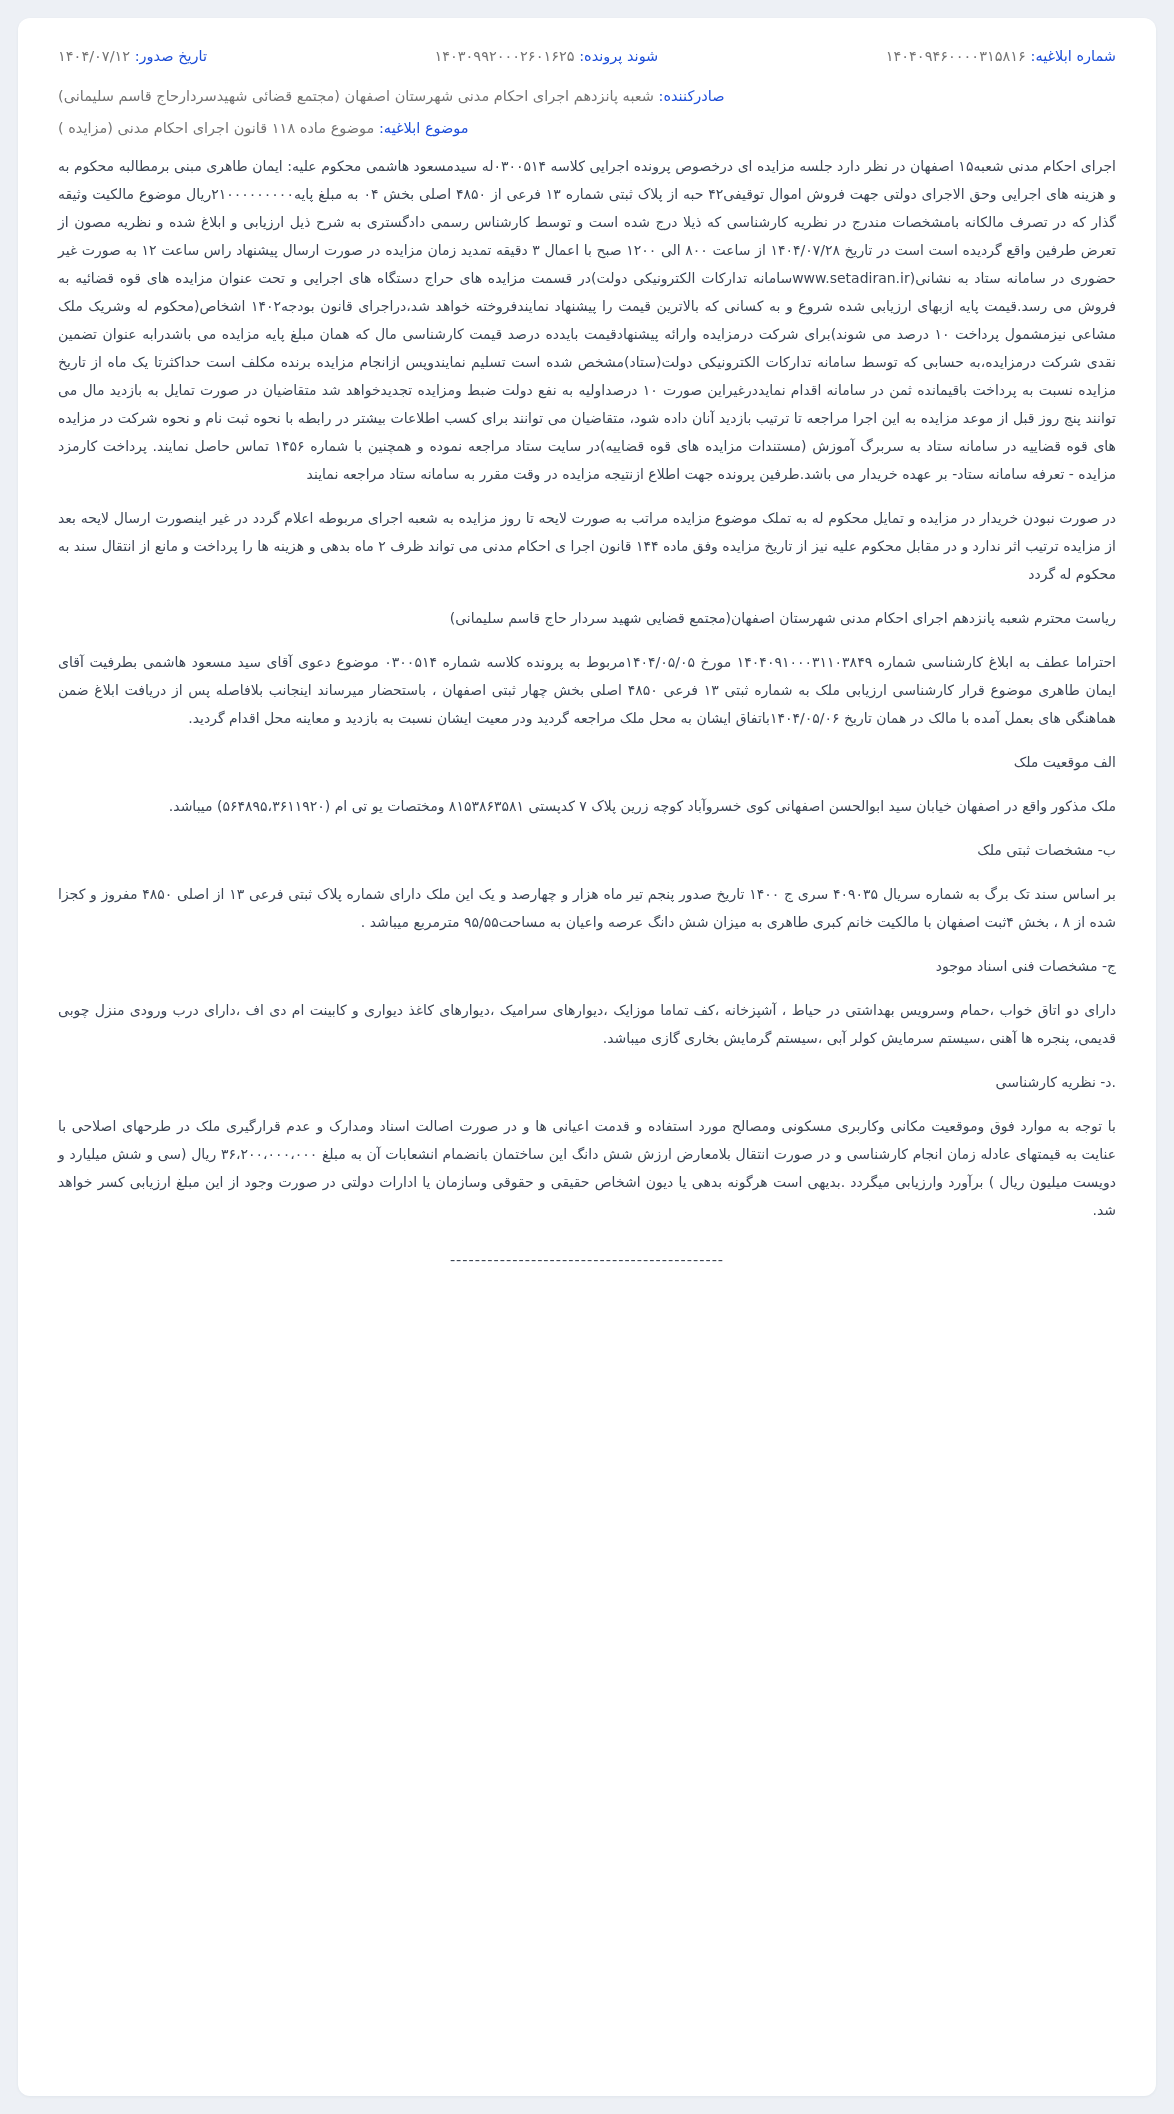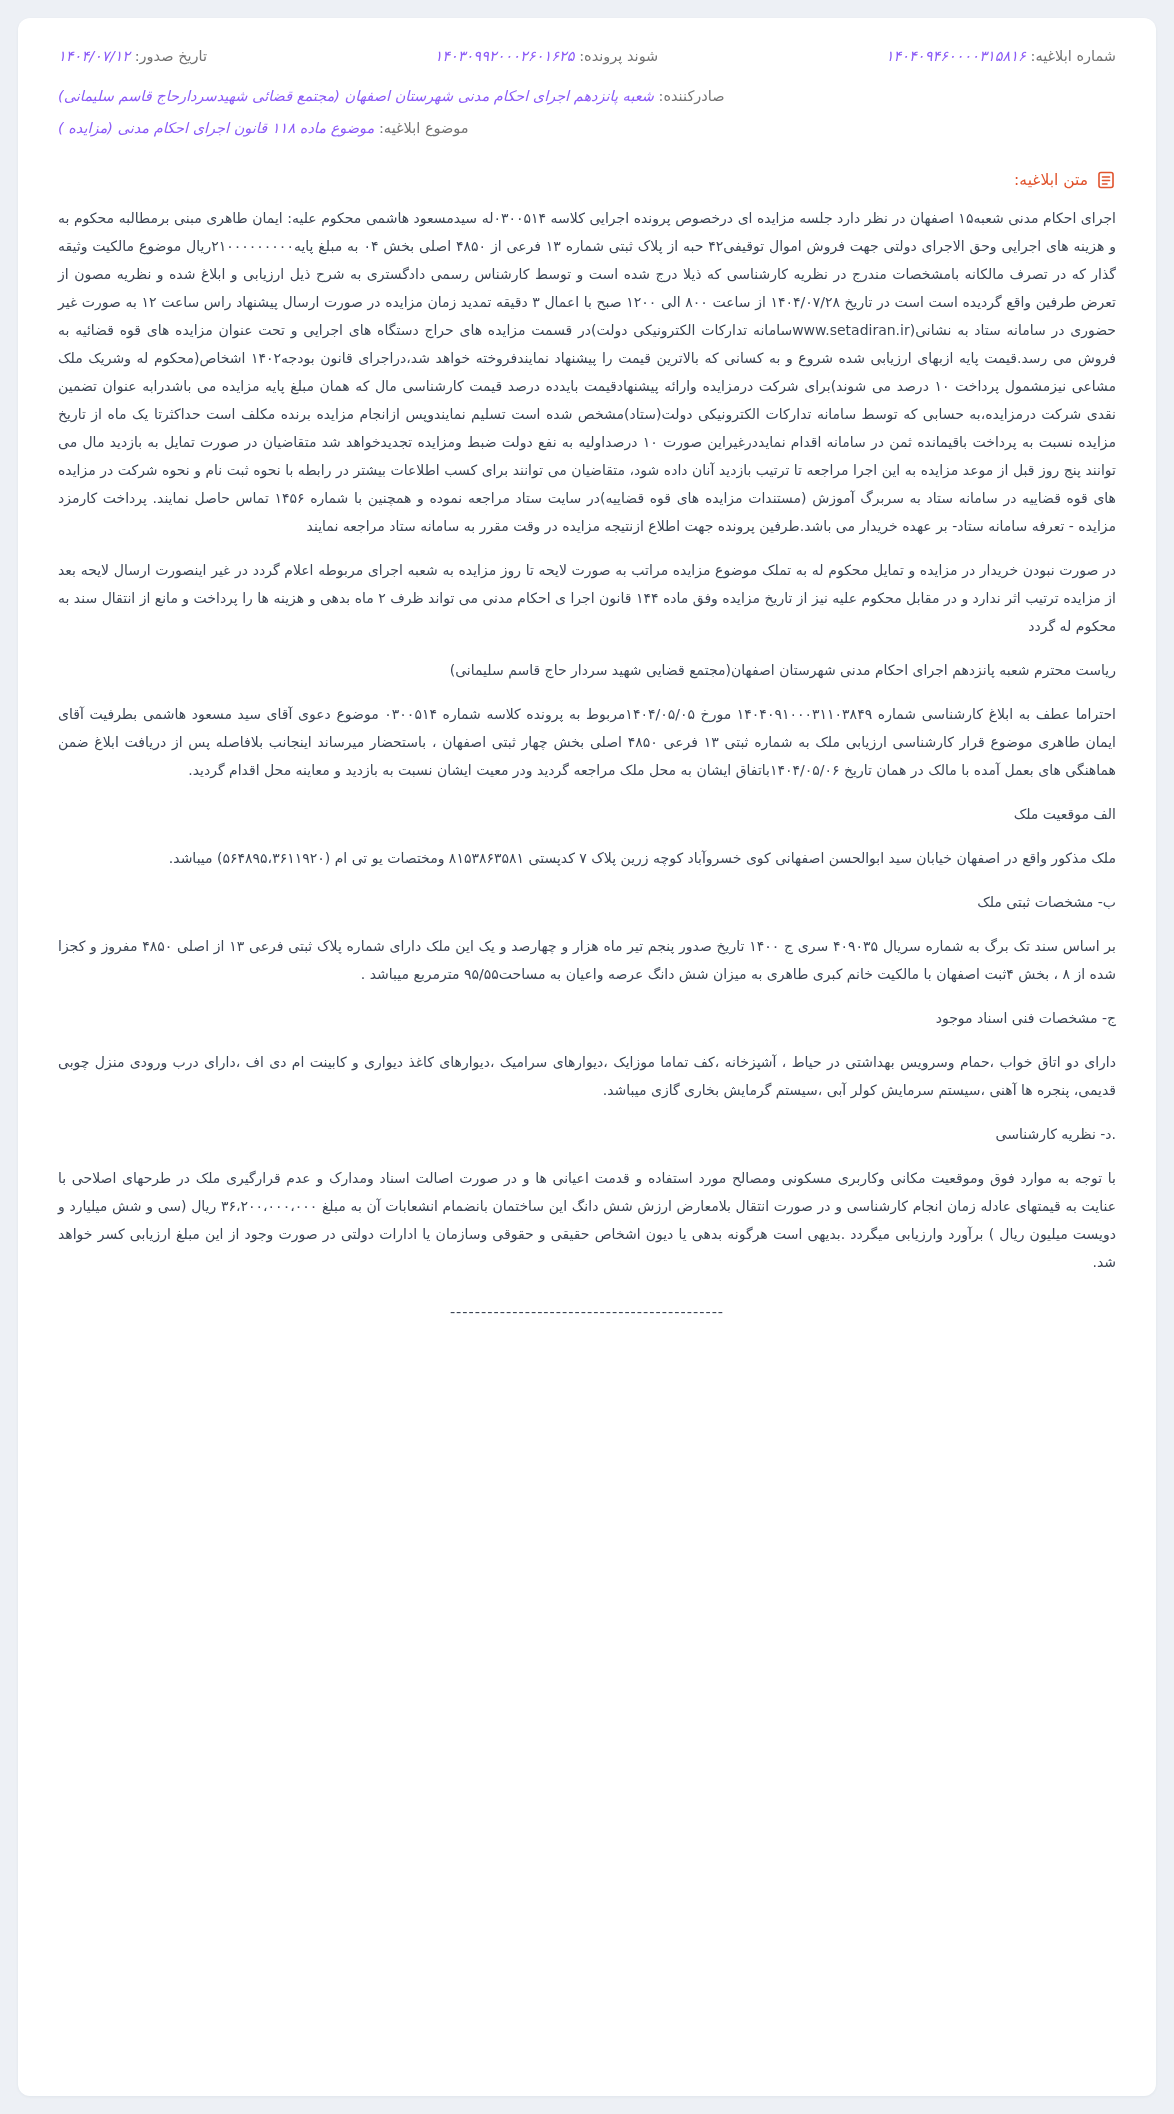--- a/index.html
+++ b/index.html
@@ -28,22 +28,22 @@
     justify-content: space-between;
     align-items: baseline;
     font-size: 14.5px;
     margin-bottom: 24px;
   }
   .meta-center {
     text-align: left;
     font-size: 14.5px;
     margin-bottom: 16px;
   }
-  .label { color: #737373; }
-  .value { color: #8b5cf6; font-style: italic; }
+  .label { color: #1d4ed8; }
+  .value { color: #737373; }
   .body-header {
     display: flex;
     align-items: center;
     gap: 8px;
     margin: 34px 0 14px 0;
     color: #e0532d;
     font-size: 15.5px;
   }
   .body-header .icon { display: inline-flex; }
   .paragraphs { margin-top: 4px; }
@@ -88,31 +88,20 @@
     <div class="meta-center">
       <span class="label">صادرکننده:</span>
       <span class="value">شعبه پانزدهم اجرای احکام مدنی شهرستان اصفهان (مجتمع قضائی شهیدسردارحاج قاسم سلیمانی)</span>
     </div>
 
     <div class="meta-center">
       <span class="label">موضوع ابلاغیه:</span>
       <span class="value">موضوع ماده ۱۱۸ قانون اجرای احکام مدنی (مزایده )</span>
     </div>
 
-    <div class="body-header">
-      <span class="icon">
-        <svg width="20" height="20" viewBox="0 0 20 20" fill="none" stroke="#e0532d" stroke-width="1.6" stroke-linecap="round">
-          <rect x="3" y="2.5" width="14" height="15" rx="2"></rect>
-          <line x1="6.5" y1="7" x2="13.5" y2="7"></line>
-          <line x1="6.5" y1="10.5" x2="13.5" y2="10.5"></line>
-          <line x1="6.5" y1="14" x2="11" y2="14"></line>
-        </svg>
-      </span>
-      <span>متن ابلاغیه:</span>
-    </div>
 
     <div class="paragraphs">
         <p class="para">اجرای احکام مدنی شعبه۱۵ اصفهان در نظر دارد جلسه مزایده ای درخصوص پرونده اجرایی کلاسه ۰۳۰۰۵۱۴له سیدمسعود هاشمی محکوم علیه: ایمان طاهری مبنی برمطالبه محکوم به و هزینه های اجرایی وحق الاجرای دولتی جهت فروش اموال توقیفی۴۲ حبه از پلاک ثبتی شماره ۱۳ فرعی از ۴۸۵۰ اصلی بخش ۰۴ به مبلغ پایه۲۱۰۰۰۰۰۰۰۰۰ریال موضوع مالکیت وثیقه گذار که در تصرف مالکانه بامشخصات مندرج در نظریه کارشناسی که ذیلا درج شده است و توسط کارشناس رسمی دادگستری به شرح ذیل ارزیابی و ابلاغ شده و نظریه مصون از تعرض طرفین واقع گردیده است است در تاریخ ۱۴۰۴/۰۷/۲۸ از ساعت ۸۰۰ الی ۱۲۰۰ صبح با اعمال ۳ دقیقه تمدید زمان مزایده در صورت ارسال پیشنهاد راس ساعت ۱۲ به صورت غیر حضوری در سامانه ستاد به نشانی(www.setadiran.irسامانه تدارکات الکترونیکی دولت)در قسمت مزایده های حراج دستگاه های اجرایی و تحت عنوان مزایده های قوه قضائیه به فروش می رسد.قیمت پایه ازبهای ارزیابی شده شروع و به کسانی که بالاترین قیمت را پیشنهاد نمایندفروخته خواهد شد،دراجرای قانون بودجه۱۴۰۲ اشخاص(محکوم له وشریک ملک مشاعی نیزمشمول پرداخت ۱۰ درصد می شوند)برای شرکت درمزایده وارائه پیشنهادقیمت بایدده درصد قیمت کارشناسی مال که همان مبلغ پایه مزایده می باشدرابه عنوان تضمین نقدی شرکت درمزایده،به حسابی که توسط سامانه تدارکات الکترونیکی دولت(ستاد)مشخص شده است تسلیم نمایندوپس ازانجام مزایده برنده مکلف است حداکثرتا یک ماه از تاریخ مزایده نسبت به پرداخت باقیمانده ثمن در سامانه اقدام نمایددرغیراین صورت ۱۰ درصداولیه به نفع دولت ضبط ومزایده تجدیدخواهد شد متقاضیان در صورت تمایل به بازدید مال می توانند پنج روز قبل از موعد مزایده به این اجرا مراجعه تا ترتیب بازدید آنان داده شود، متقاضیان می توانند برای کسب اطلاعات بیشتر در رابطه با نحوه ثبت نام و نحوه شرکت در مزایده های قوه قضاییه در سامانه ستاد به سربرگ آموزش (مستندات مزایده های قوه قضاییه)در سایت ستاد مراجعه نموده و همچنین با شماره ۱۴۵۶ تماس حاصل نمایند. پرداخت کارمزد مزایده - تعرفه سامانه ستاد- بر عهده خریدار می باشد.طرفین پرونده جهت اطلاع ازنتیجه مزایده در وقت مقرر به سامانه ستاد مراجعه نمایند</p>
         <p class="para">در صورت نبودن خریدار در مزایده و تمایل محکوم له به تملک موضوع مزایده مراتب به صورت لایحه تا روز مزایده  به شعبه  اجرای مربوطه اعلام گردد در غیر اینصورت ارسال لایحه بعد از مزایده ترتیب اثر ندارد  و در مقابل محکوم علیه نیز از تاریخ مزایده وفق ماده ۱۴۴ قانون اجرا ی احکام مدنی می تواند ظرف ۲ ماه بدهی و هزینه ها را پرداخت و مانع از انتقال سند به محکوم له گردد</p>
         <p class="para">ریاست محترم شعبه پانزدهم اجرای احکام مدنی شهرستان اصفهان(مجتمع قضایی شهید سردار حاج قاسم سلیمانی)</p>
         <p class="para">احتراما  عطف به ابلاغ کارشناسی شماره ۱۴۰۴۰۹۱۰۰۰۳۱۱۰۳۸۴۹ مورخ ۱۴۰۴/۰۵/۰۵مربوط به پرونده کلاسه شماره ۰۳۰۰۵۱۴ موضوع دعوی آقای سید مسعود هاشمی بطرفیت آقای ایمان طاهری  موضوع قرار کارشناسی ارزیابی ملک به شماره ثبتی  ۱۳ فرعی ۴۸۵۰ اصلی بخش چهار ثبتی اصفهان ، باستحضار میرساند اینجانب بلافاصله پس از دریافت ابلاغ ضمن هماهنگی های بعمل آمده با مالک در همان تاریخ ۱۴۰۴/۰۵/۰۶باتفاق ایشان به محل ملک مراجعه گردید ودر معیت ایشان نسبت به بازدید و معاینه محل اقدام گردید.</p>
         <p class="para">الف  موقعیت ملک</p>
         <p class="para">ملک مذکور واقع در اصفهان  خیابان سید ابوالحسن اصفهانی  کوی خسروآباد  کوچه زرین  پلاک ۷  کدپستی ۸۱۵۳۸۶۳۵۸۱  ومختصات یو تی ام (۵۶۴۸۹۵،۳۶۱۱۹۲۰) میباشد.</p>
         <p class="para">ب- مشخصات ثبتی ملک</p>
         <p class="para">بر اساس سند تک برگ به شماره سریال ۴۰۹۰۳۵ سری ج ۱۴۰۰ تاریخ صدور پنجم تیر ماه  هزار و چهارصد و یک این ملک دارای شماره پلاک ثبتی فرعی ۱۳ از اصلی ۴۸۵۰ مفروز و کجزا شده از ۸ ، بخش ۴ثبت اصفهان با مالکیت خانم کبری طاهری به میزان شش دانگ عرصه واعیان به مساحت۹۵/۵۵ مترمربع میباشد .</p>

